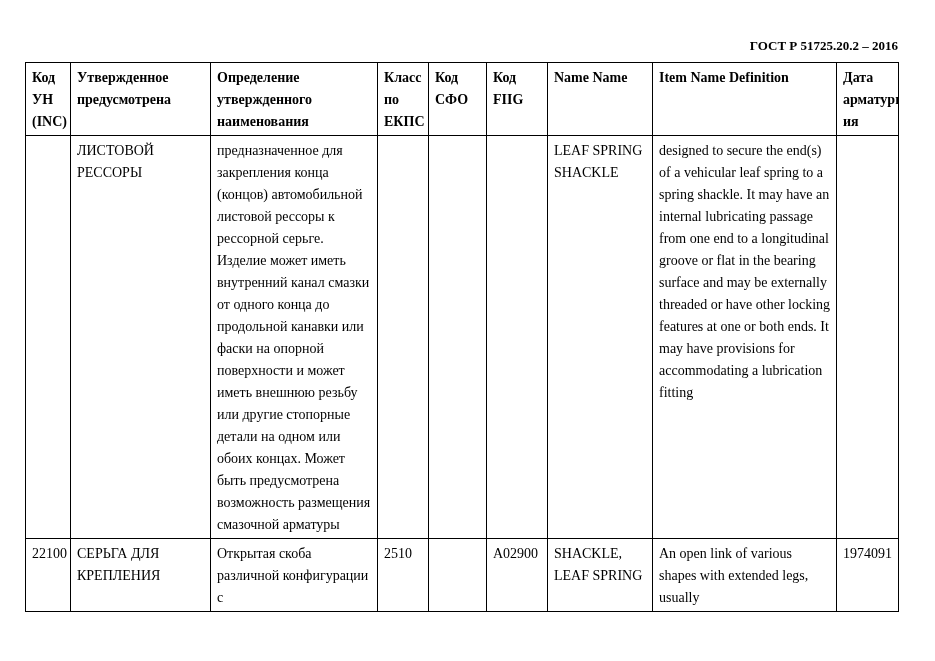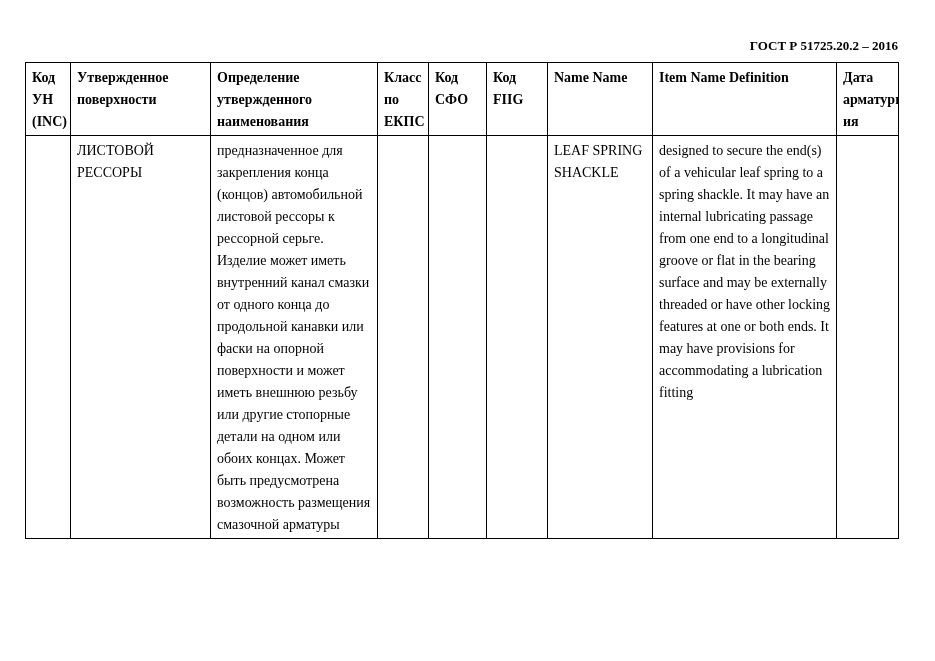--- a/index.html
+++ b/index.html
@@ -73,21 +73,21 @@
       <col style="width:105px">
       <col style="width:184px">
       <col style="width:62px">
     </colgroup>
     <thead>
       <tr>
         <th>Код
 УН
 (INC)</th>
         <th>Утвержденное
-поверхности</th>
+предусмотрена</th>
         <th>Определение
 утвержденного
 наименования</th>
         <th>Класс
 по
 ЕКПС</th>
         <th>Код
 СФО</th>
         <th>Код
 FIIG</th>
@@ -105,17 +105,30 @@
 РЕССОРЫ</td>
         <td>предназначенное для закрепления конца (концов) автомобильной листовой рессоры к рессорной серьге. Изделие может иметь внутренний канал смазки от одного конца до продольной канавки или фаски на опорной поверхности и может иметь внешнюю резьбу или другие стопорные детали на одном или обоих концах. Может быть предусмотрена возможность размещения смазочной арматуры</td>
         <td></td>
         <td></td>
         <td></td>
         <td>LEAF SPRING
 SHACKLE</td>
         <td>designed to secure the end(s) of a vehicular leaf spring to a spring shackle. It may have an internal lubricating passage from one end to a longitudinal groove or flat in the bearing surface and may be externally threaded or have other locking features at one or both ends. It may have provisions for accommodating a lubrication fitting</td>
         <td></td>
       </tr>
+      <tr>
+        <td>22100</td>
+        <td>СЕРЬГА ДЛЯ
+КРЕПЛЕНИЯ</td>
+        <td>Открытая скоба различной конфигурации с</td>
+        <td>2510</td>
+        <td></td>
+        <td>A02900</td>
+        <td>SHACKLE,
+LEAF SPRING</td>
+        <td>An open link of various shapes with extended legs, usually</td>
+        <td>1974091</td>
+      </tr>
     </tbody>
   </table>
 
 
 </div>
 
 </body></html>

